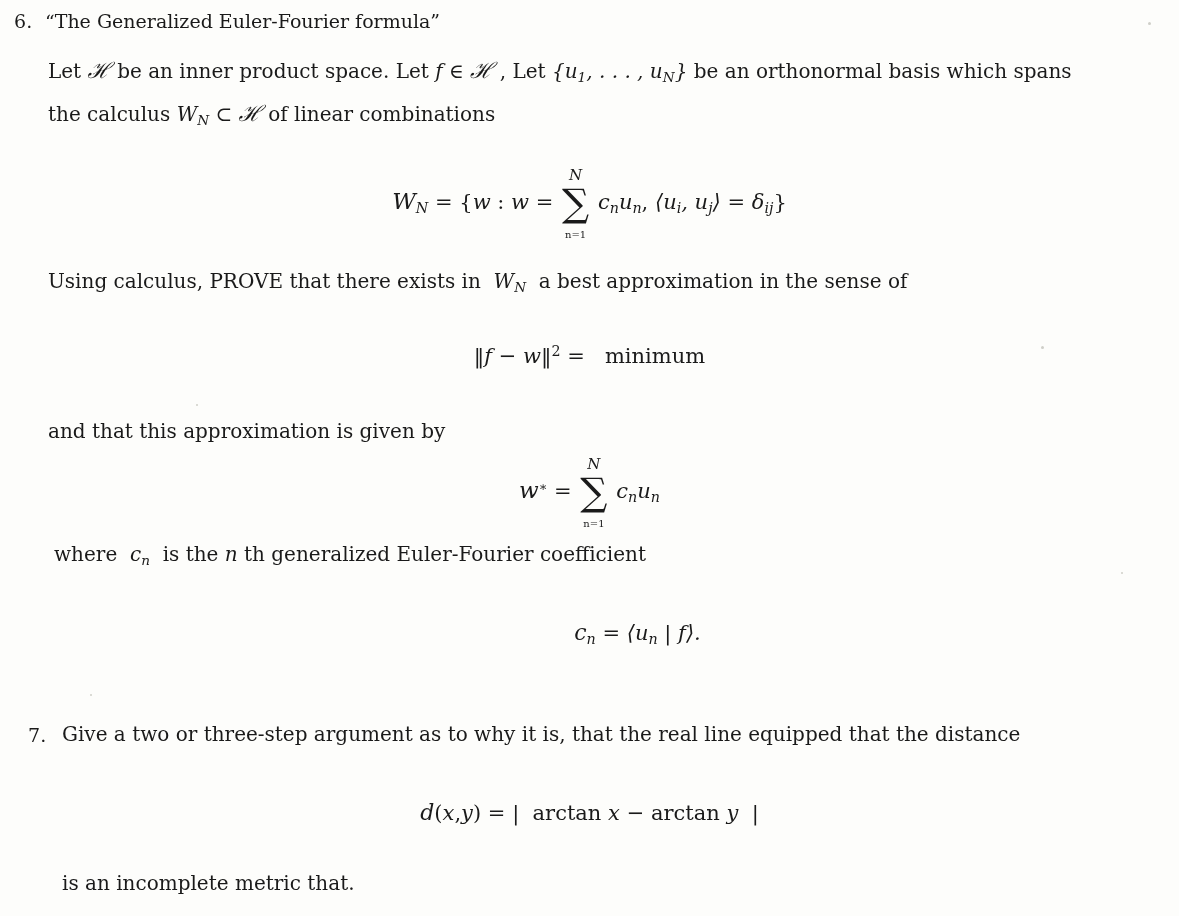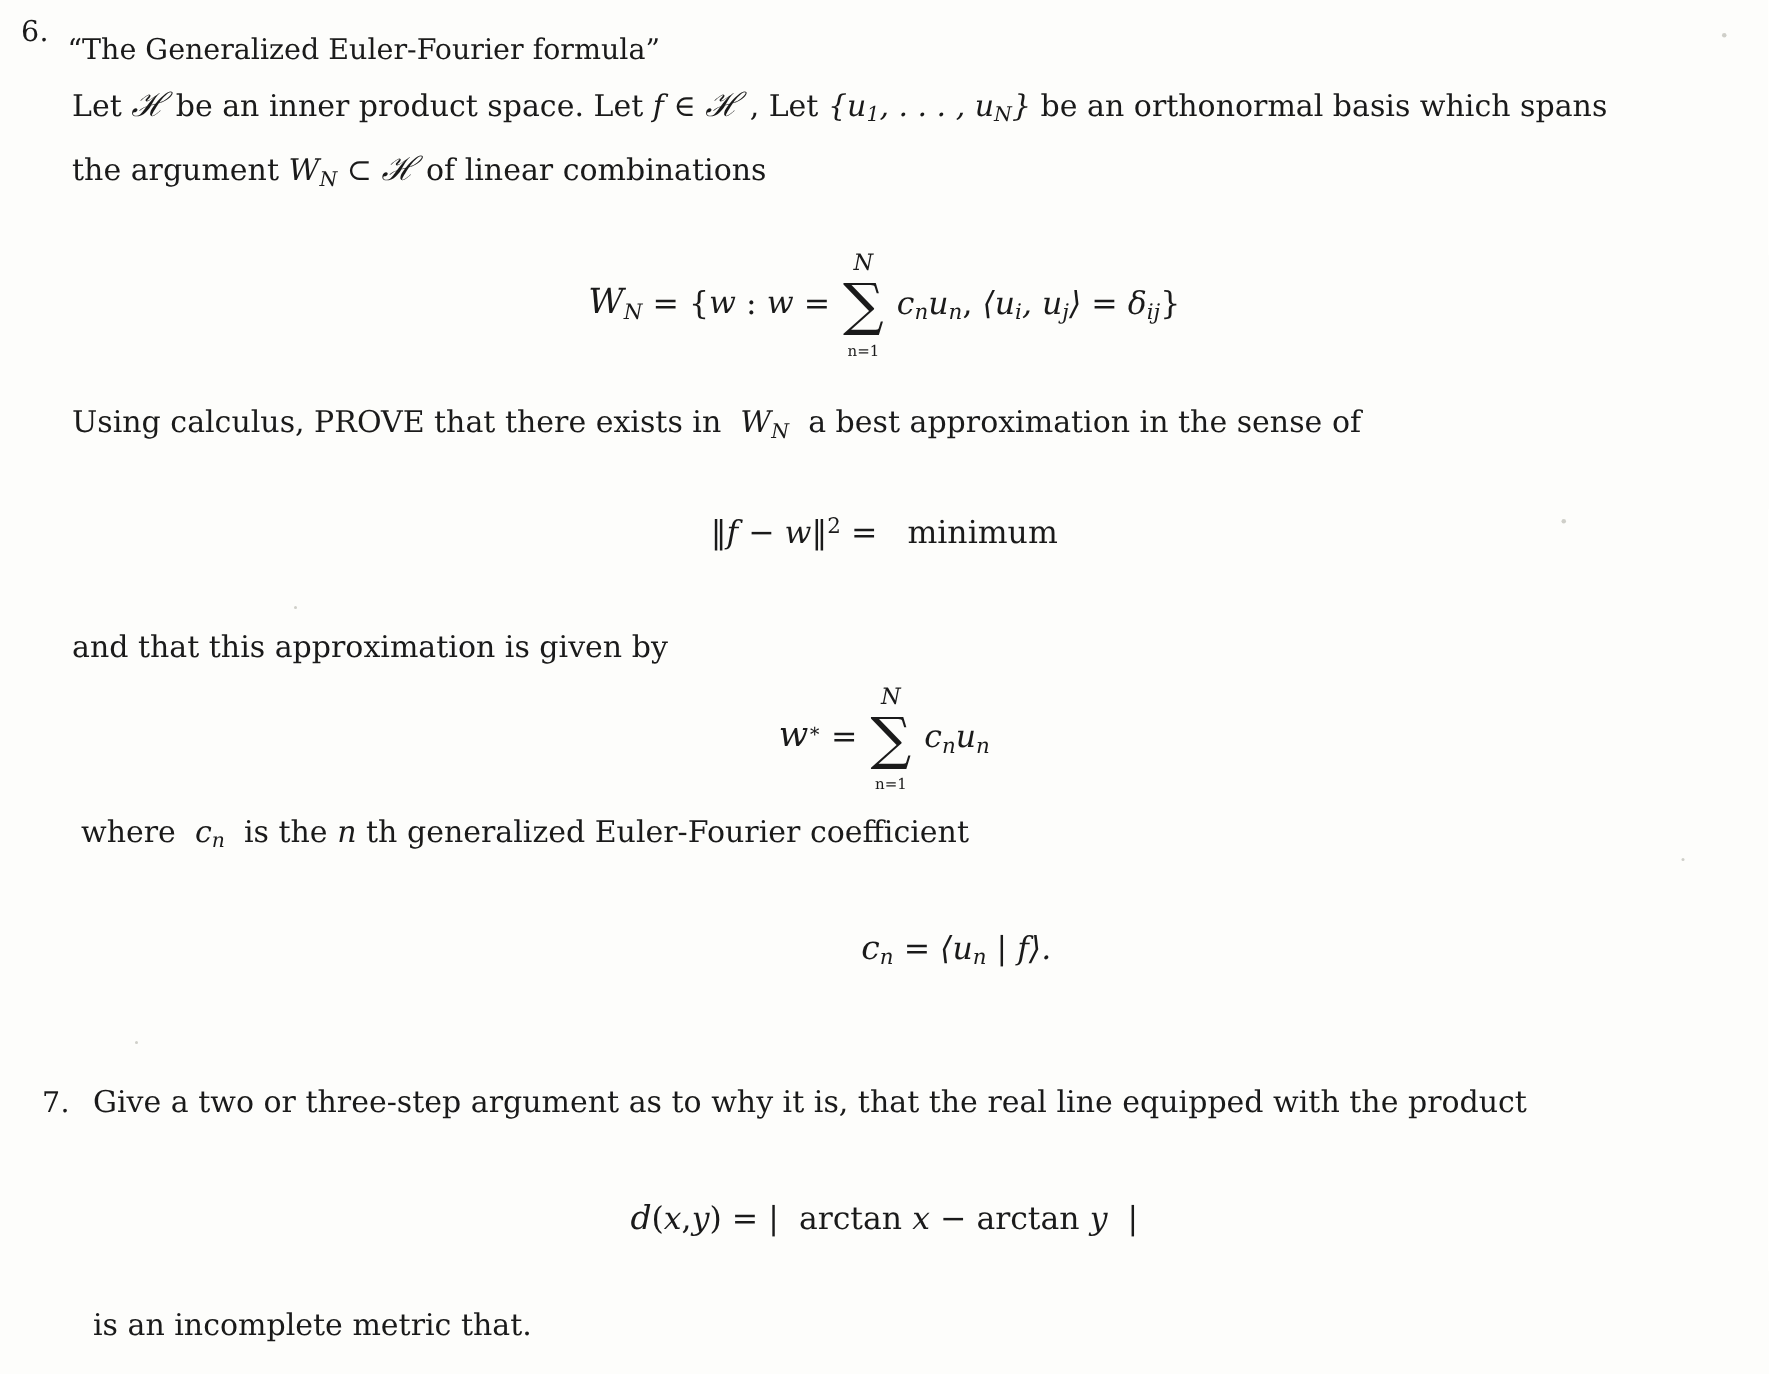--- a/index.html
+++ b/index.html
@@ -116,38 +116,38 @@
   <div class="speckle" style="left:1148px; top:22px; width:3px; height:3px;"></div>
   <div class="speckle" style="left:1041px; top:346px; width:3px; height:3px;"></div>
   <div class="speckle" style="left:196px; top:404px; width:2px; height:2px;"></div>
   <div class="speckle" style="left:1121px; top:572px; width:2px; height:2px;"></div>
   <div class="speckle" style="left:90px; top:694px; width:2px; height:2px;"></div>
 
   <div class="problem">
 
     <span class="prob-number" style="left:14px; top:10px;">6.</span>
 
-    <span class="prob-title" style="left:45px; top:10px;margin-top:12px;">“The Generalized Euler-Fourier formula”</span>
+    <span class="prob-title" style="left:45px; top:10px;">“The Generalized Euler-Fourier formula”</span>
 
     <div class="para" style="left:48px; top:60px;">
       <span class="up">Let</span>
       <span class="cal" style="font-size:22px;">ℋ</span>
       <span class="up">be an inner product space. Let</span>
       <span class="math">f</span>
       <span class="up">∈</span>
       <span class="cal" style="font-size:22px;">ℋ</span>
       <span class="up">, Let</span>
       <span class="math nowrap">
         <span>{u</span><sub>1</sub><span>, . . . , u</span><sub>N</sub><span>}</span>
       </span>
       <span class="up">be an orthonormal basis which spans</span>
     </div>
 
     <div class="para" style="left:48px; top:103px;">
-      <span class="up">the argument</span>
+      <span class="up">the calculus</span>
       <span class="math nowrap"><span>W</span><sub>N</sub></span>
       <span class="up">⊂</span>
       <span class="cal" style="font-size:22px;">ℋ</span>
       <span class="up">of linear combinations</span>
     </div>
 
     <div class="display" style="top:185px;">
       <span class="math" style="font-size:23px;">W</span><sub class="math">N</sub>
       <span class="up">=</span>
       <span class="up">{</span><span class="math">w</span>
@@ -207,21 +207,21 @@
       <span class="up">=</span>
       <span class="math nowrap"><span>⟨u</span><sub>n</sub> <span class="up">|</span> <span>f</span><span>⟩.</span></span>
     </div>
   </div>
 
   <div class="problem">
 
     <span class="prob-number" style="left:28px; top:724px;">7.</span>
 
     <div class="para" style="left:62px; top:724px;">
-      <span class="up">Give a two or three-step argument as to why it is, that the real line equipped with the product</span>
+      <span class="up">Give a two or three-step argument as to why it is, that the real line equipped that the distance</span>
     </div>
 
     <div class="display" style="top:800px;">
       <span class="math" style="font-size:22px;">d</span><span class="up">(</span><span class="math">x</span><span class="up">,</span><span class="math">y</span><span class="up">)</span>
       <span class="up">=</span>
       <span class="up">|</span>
       &nbsp;<span class="up">arctan</span>
       <span class="math">x</span>
       <span class="up">−</span>
       <span class="up">arctan</span>

